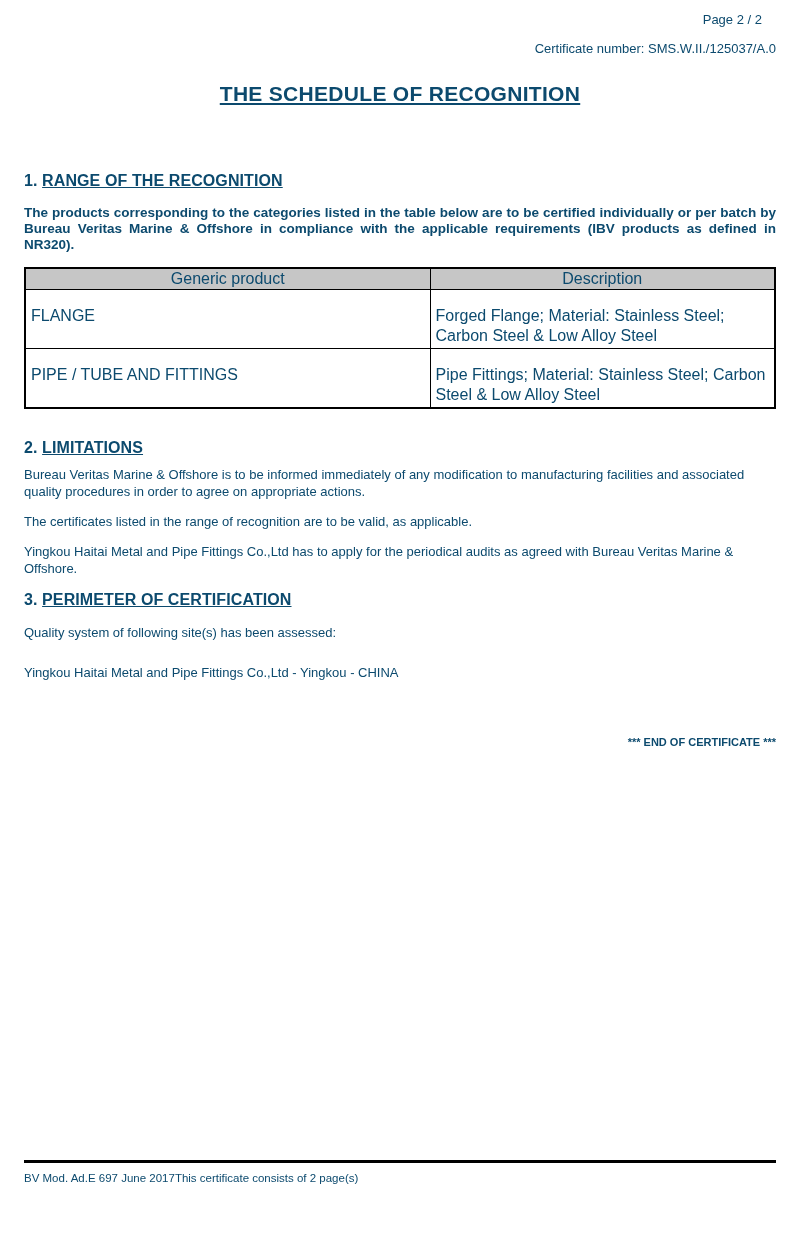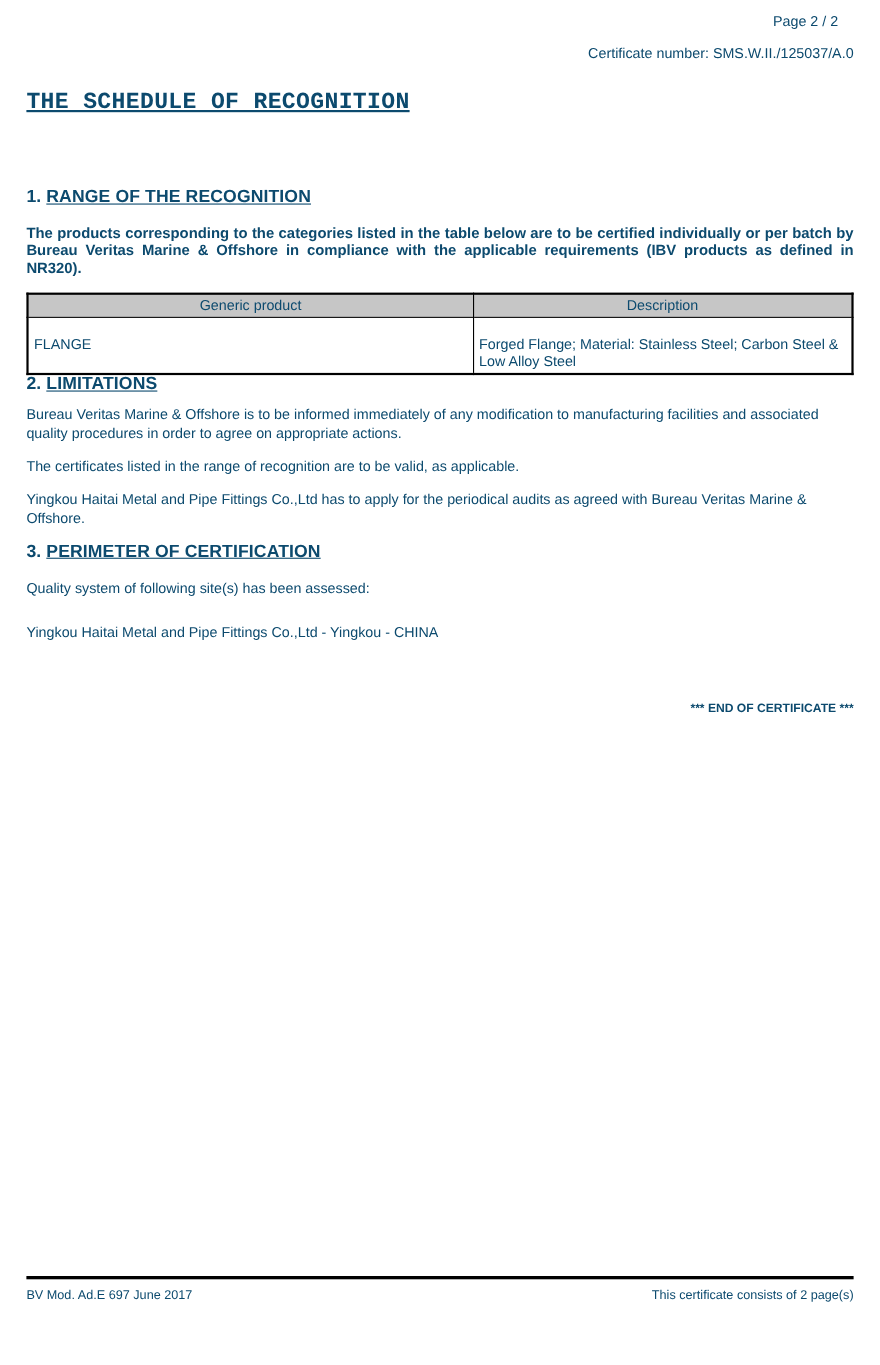--- a/index.html
+++ b/index.html
@@ -15,24 +15,24 @@
     overflow: hidden;
   }
   
   .meta-block { text-align: right; font-size: 13px; }
   .page-label { padding-right: 14px; }
   .cert-label { margin-top: 14px; padding-right: 0; }
 
   
   .doc-title {
     margin-top: 26px;
+    text-align: center;
     font-size: 21px;
     font-weight: bold;
     letter-spacing: 0.3px;
-    font-family: Liberation Mono, monospace;
   }
   .doc-title span { text-decoration: underline; }
 
   
   .section-heading {
     font-size: 16px;
     font-weight: bold;
     letter-spacing: 0.1px;
   }
   .section-heading .heading-text { text-decoration: underline; }
@@ -44,41 +44,41 @@
     font-weight: bold;
     line-height: 1.2;
     text-align: justify;
   }
 
   
   table.products {
     width: 100%;
     border-collapse: collapse;
     margin-top: 7px;
-    font-size: 13px;
+    font-size: 16px;
     border: 2px solid #000;
   }
   table.products th, table.products td { border: 1px solid #000; }
   table.products th {
     background: #c6c6c6;
     font-weight: normal;
     text-align: center;
     height: 21px;
     padding: 1px 4px;
   }
   table.products td {
     vertical-align: top;
     padding: 16px 4px 2px 5px;
     height: 41px;
     line-height: 1.25;
   }
   .col-generic { width: 54%; }
   .col-desc { width: 46%; }
 
-  .sec-limitations { }
+  .sec-limitations { margin-top: 30px; }
   .para { font-size: 13px; line-height: 1.3; margin-top: 12px; }
   .para-gap { margin-top: 10px; }
 
   .sec-perimeter { }
   .sec-perimeter .para-first { margin-top: 16px; }
   .sec-perimeter .para-second { margin-top: 24px; }
 
   .sec-remarks { margin-top: 50px; padding-left: 9px; }
   .remarks-list { margin-top: 15px; }
   .remark-line { font-size: 13px; line-height: 1.35; }
@@ -94,21 +94,20 @@
   .footer {
     position: absolute;
     left: 24px;
     right: 24px;
     top: 1160px;
   }
   .footer-rule { border-top: 3px solid #000; height: 0; }
   .footer-url { font-size: 11.5px; margin-top: 9px; }
   .footer-row {
     display: flex;
-    justify-content: space-between;
     font-size: 11.5px;
     margin-top: 9px;
   }
 </style>
 </head>
 <body>
 
 <div class="page">
 
   <div class="meta-block">
@@ -134,20 +133,24 @@
         <tr>
           <th>Generic product</th>
           <th>Description</th>
         </tr>
       </thead>
       <tbody>
         <tr>
           <td>FLANGE</td>
           <td>Forged Flange; Material: Stainless Steel; Carbon Steel &amp; Low Alloy Steel</td>
         </tr>
+        <tr>
+          <td>PIPE / TUBE AND FITTINGS</td>
+          <td>Pipe Fittings; Material: Stainless Steel; Carbon Steel &amp; Low Alloy Steel</td>
+        </tr>
       </tbody>
     </table>
   </div>
 
   <div class="sec-limitations">
     <div class="section-heading">
       <span class="heading-num">2.</span>
       <span class="heading-text">LIMITATIONS</span>
     </div>
     <p class="para para-gap">Bureau Veritas Marine &amp; Offshore is to be informed immediately of any modification to manufacturing facilities and associated quality procedures in order to agree on appropriate actions.</p>

